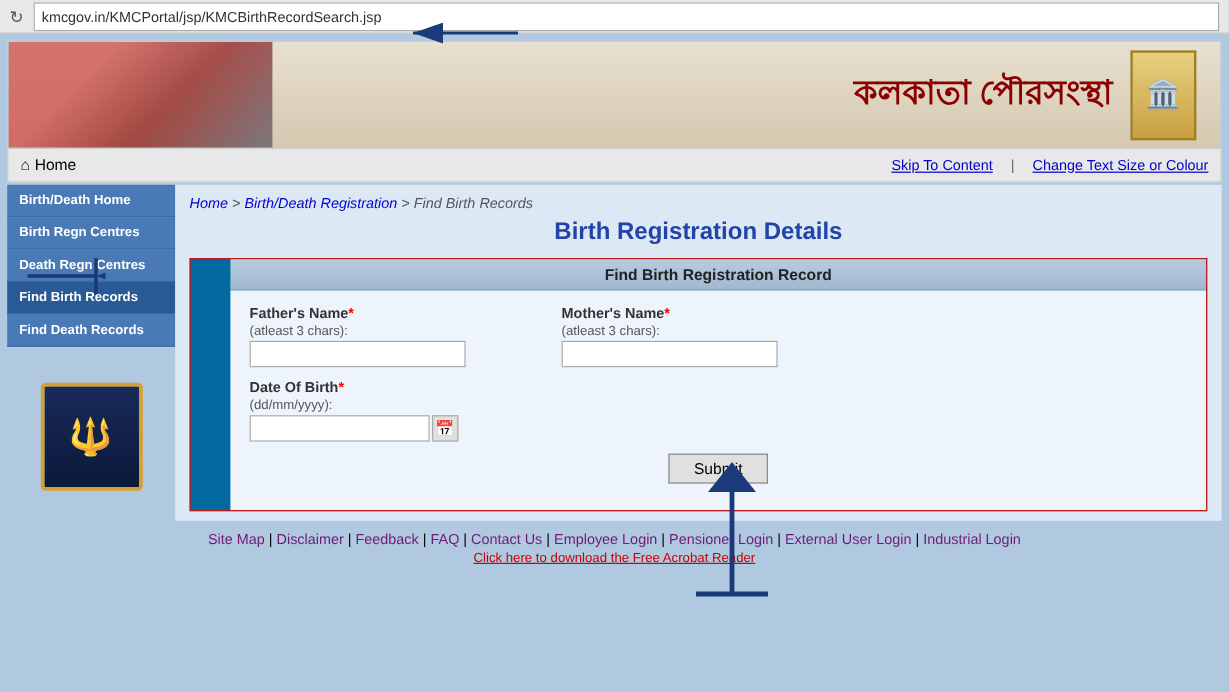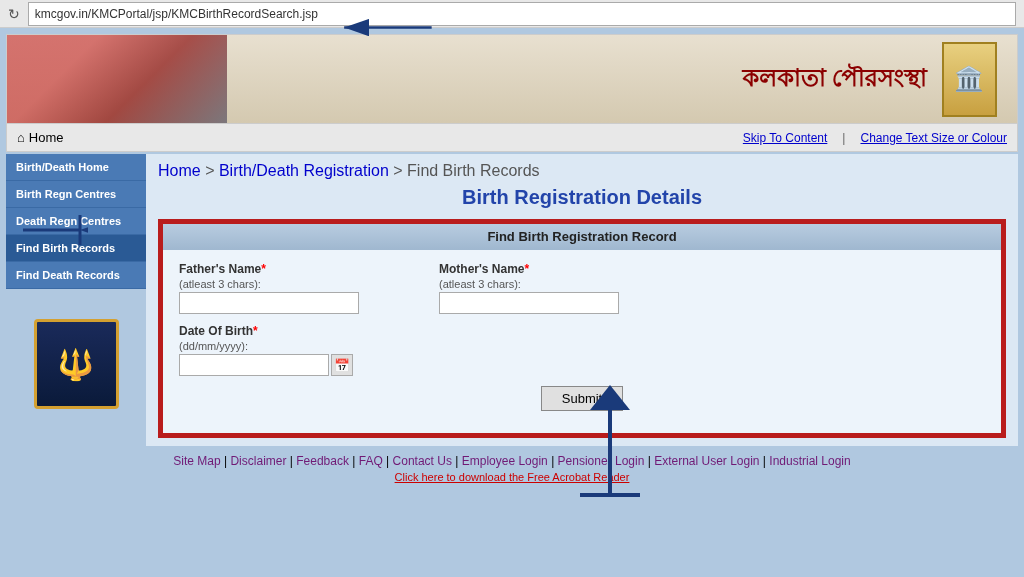--- a/index.html
+++ b/index.html
@@ -80,21 +80,21 @@
       width: 220px;
       height: 90px;
       background: linear-gradient(135deg, #c44 30%, #8B1010 60%, #556 100%);
       opacity: 0.7;
     }
     .header-text-block {
       text-align: right;
       z-index: 2;
     }
     .header-bengali {
-      font-size: 24px;
+      font-size: 28px;
       color: #8B0000;
       font-weight: bold;
       font-family: serif;
     }
     .header-english {
       font-size: 20px;
       color: #8B0000;
       font-weight: bold;
     }
     .header-logo {
@@ -186,41 +186,43 @@
       color: #d4a030;
     }
 
     
     .content-area {
       flex: 1;
       background: #dce8f4;
       padding: 8px 12px;
     }
     .breadcrumb {
-      font-size: 16px;
+      font-size: 12px;
       color: #333;
       margin-bottom: 6px;
+      font-style: italic;
     }
     .breadcrumb a {
       color: #0000cc;
       text-decoration: none;
     }
     .breadcrumb span {
       color: #555;
     }
     .page-title {
       text-align: center;
       font-size: 20px;
       font-weight: bold;
       color: #2244aa;
       margin-bottom: 10px;
     }
     .form-container {
-      background: #737373;
-      border: 5px solid #b91c1c;
+      background: #0369a1;
+      border: 1px solid #b91c1c;
+      padding-left: 33px;
     }
     .form-header {
       background: linear-gradient(to bottom, #b8cce0, #a0b8d0);
       text-align: center;
       padding: 5px;
       font-size: 13px;
       font-weight: bold;
       color: #222;
       border-bottom: 1px solid #a0b8d0;
     }

